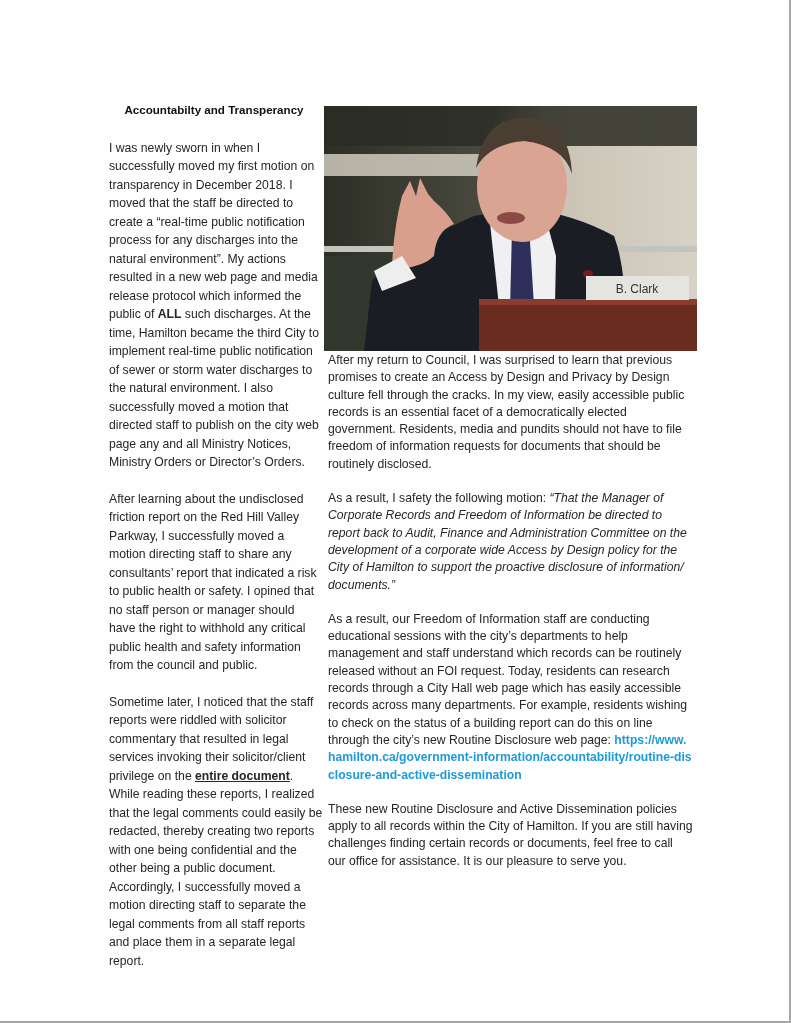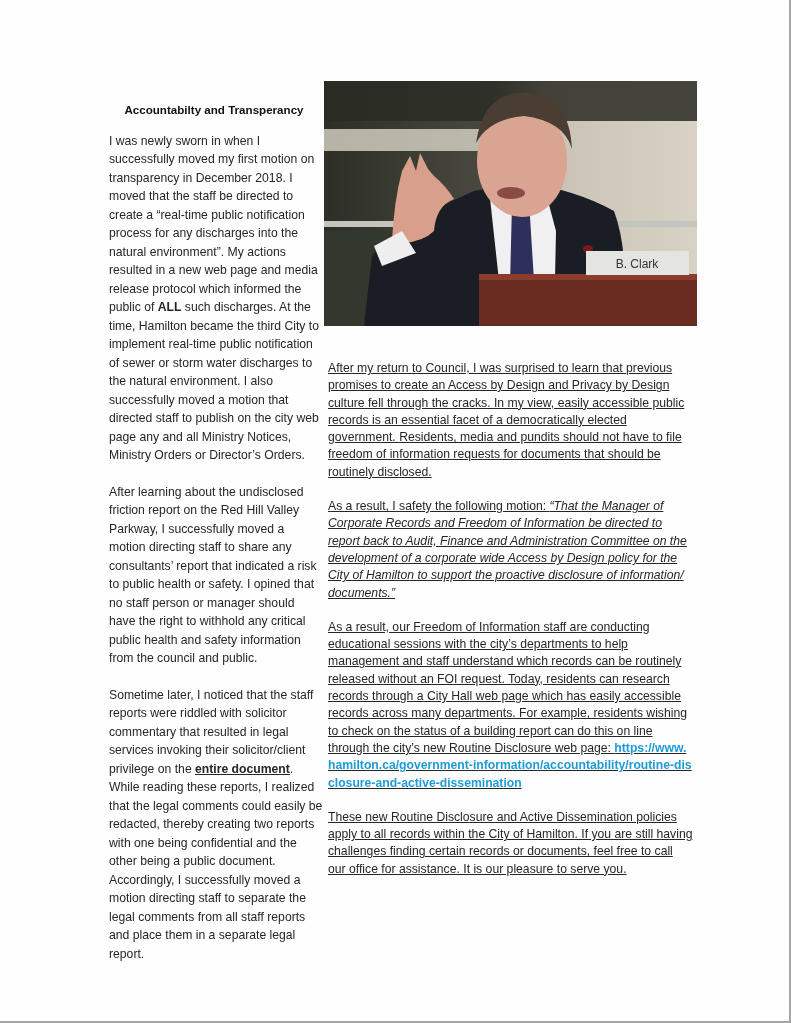--- a/index.html
+++ b/index.html
@@ -18,29 +18,29 @@
   }
   .col-right {
     position: absolute; left: 328px; top: 352px; width: 365px;
     font-family: "Liberation Sans", sans-serif;
     font-size: 12.2px; line-height: 17.3px; color: #262626;
   }
   .heading {
     font-weight: bold; font-size: 11.6px; color: #111;
     text-align: center; margin: 0 0 18px 0;
   }
-  .col-left .heading { margin-bottom: 12px; padding-right: 4px; }
-  p { margin: 8px 0 18px 0; hyphens: auto; }
-  .col-right p { margin-bottom: 17px; text-decoration: underline; }
+  .col-left .heading { margin-bottom: 19px; padding-right: 4px; }
+  p { margin: 0 0 18px 0; hyphens: auto; }
+  .col-right p { margin-bottom: 17px; }
   .bold { font-weight: bold; }
   .u-bold { font-weight: bold; text-decoration: underline; }
   .ital { font-style: italic; }
   .link { color: #1e9bd7; font-weight: bold; word-break: break-all; }
   .photo {
-    position: absolute; left: 324px; top: 81px; width: 373px; height: 245px;
+    position: absolute; left: 324px; top: 106px; width: 373px; height: 245px;
     overflow: hidden; background: #3a3a30;
   }
 </style>
 </head>
 <body>
 
 <div class="page">
 
   <div class="col-left">
     <div class="heading">Accountabilty and Transperancy</div>

